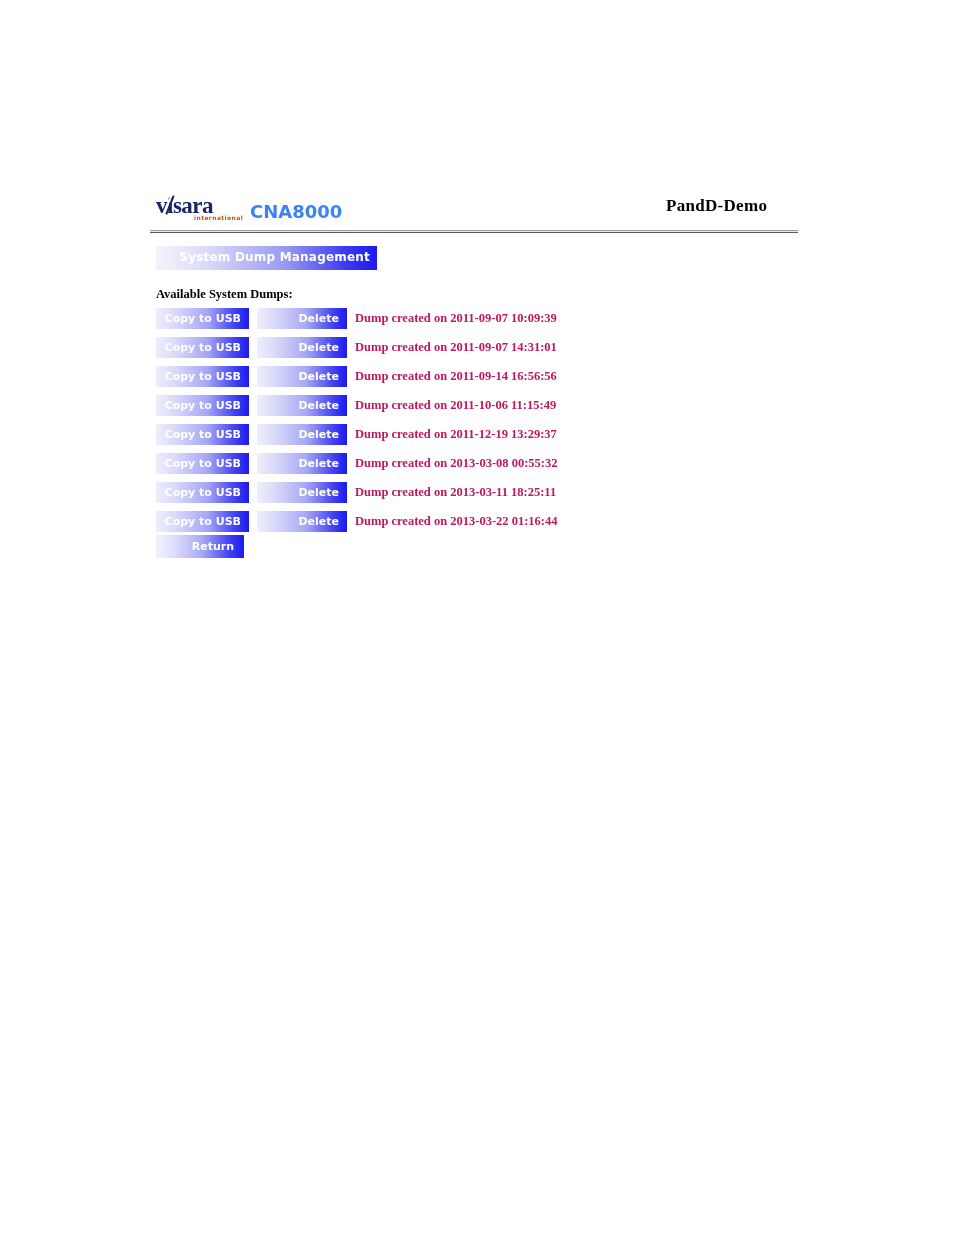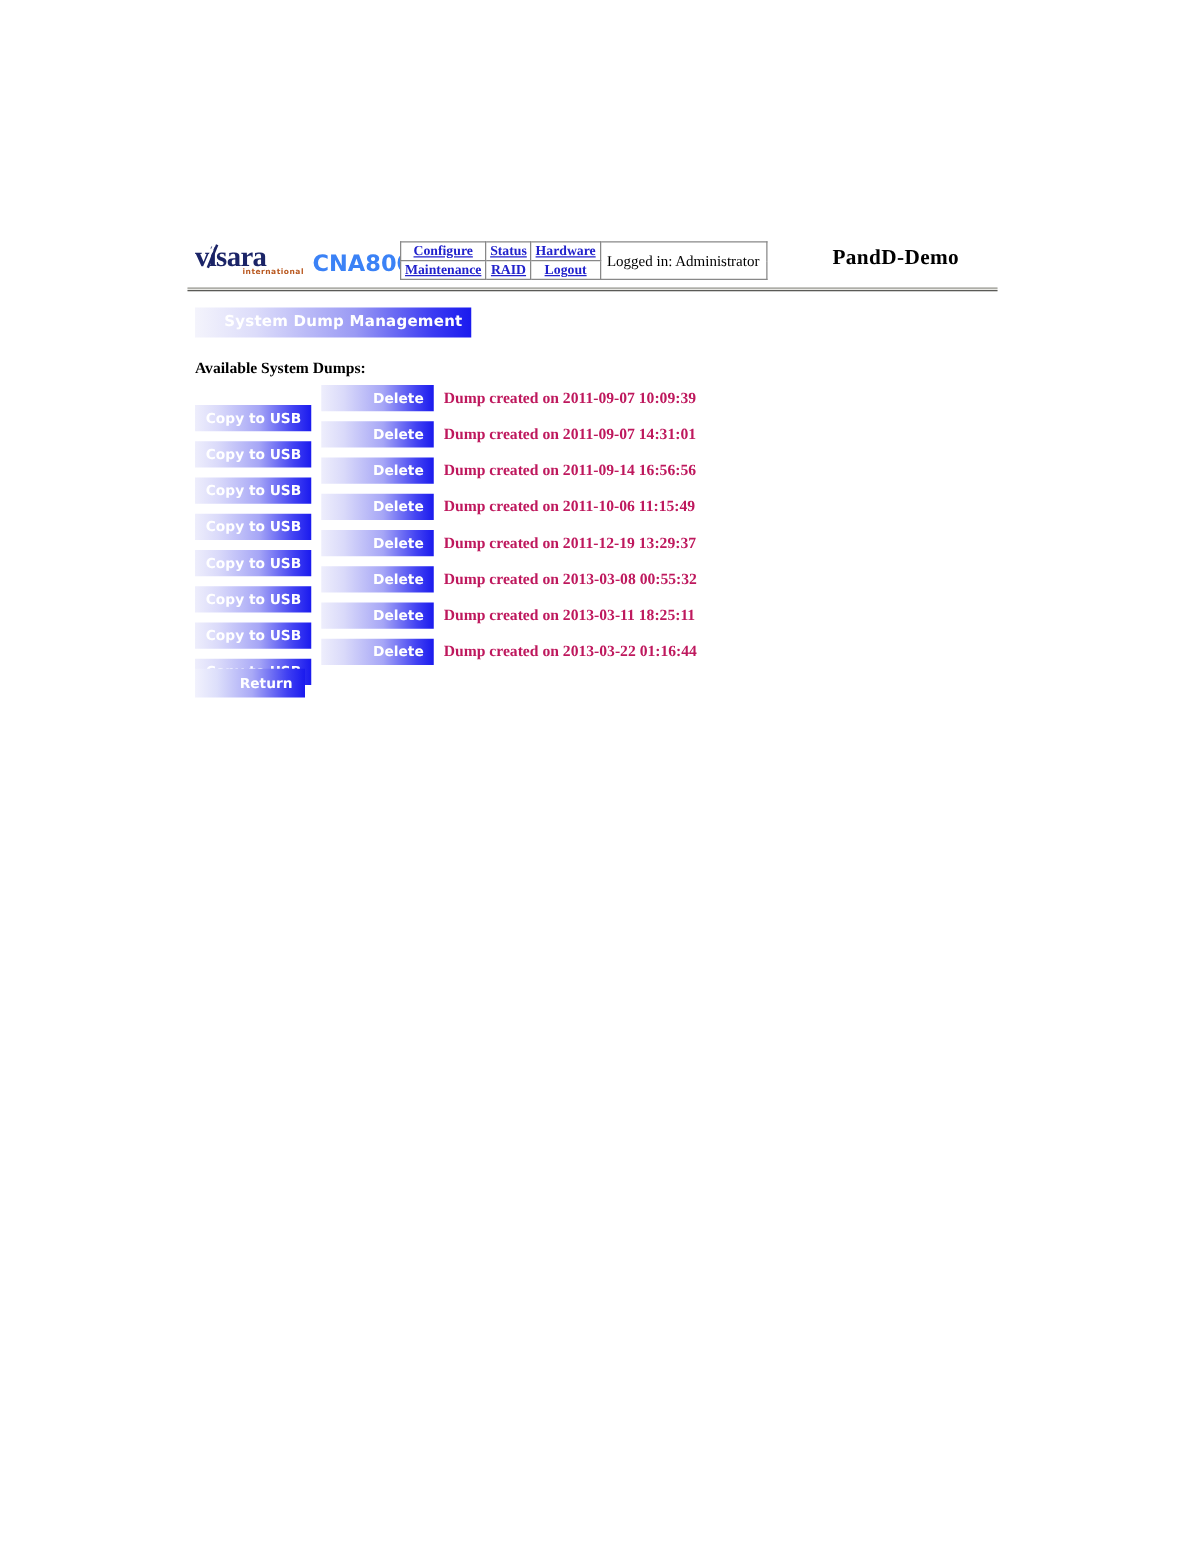--- a/index.html
+++ b/index.html
@@ -208,21 +208,20 @@
   }
   .btn span {
     display: block;
     padding-right: 8px;
     line-height: 21px;
     white-space: nowrap;
   }
   .btn-copy {
     left: 0px;
     width: 93px;
-    margin-top: 16px;
   }
   .btn-delete {
     left: 101px;
     width: 90px;
   }
 
   .dump-text {
     position: absolute;
     left: 199px;
     top: 2px;
@@ -267,35 +266,20 @@
 
     <div class="logo-block">
       <div class="logo-word">visara</div>
       <div class="logo-slash"></div>
       <div class="logo-slash2"></div>
       <div class="logo-sub">international</div>
     </div>
 
     <div class="product-name">CNA8000</div>
 
-    <table class="navtable">
-      <tbody>
-          <tr>
-        <td><a href="#">Configure</a></td>
-        <td><a href="#">Status</a></td>
-        <td><a href="#">Hardware</a></td>
-        <td class="loggedin" rowspan="2">Logged in: Administrator</td>
-      </tr>
-      <tr>
-        <td><a href="#">Maintenance</a></td>
-        <td><a href="#">RAID</a></td>
-        <td><a href="#">Logout</a></td>
-      </tr>
-    </tbody>
-      </table>
 
     <div class="sitetitle">PandD-Demo</div>
   </div>
 
   <div class="hrule"></div>
 
   <div class="banner">
     <div class="banner-label">System Dump Management</div>
   </div>
 

